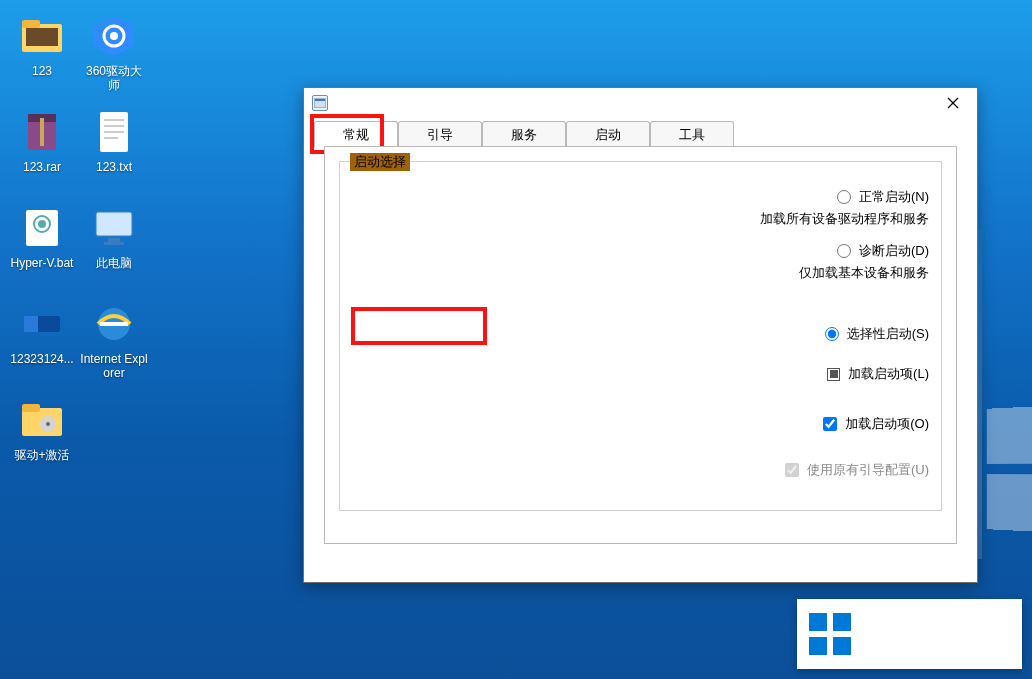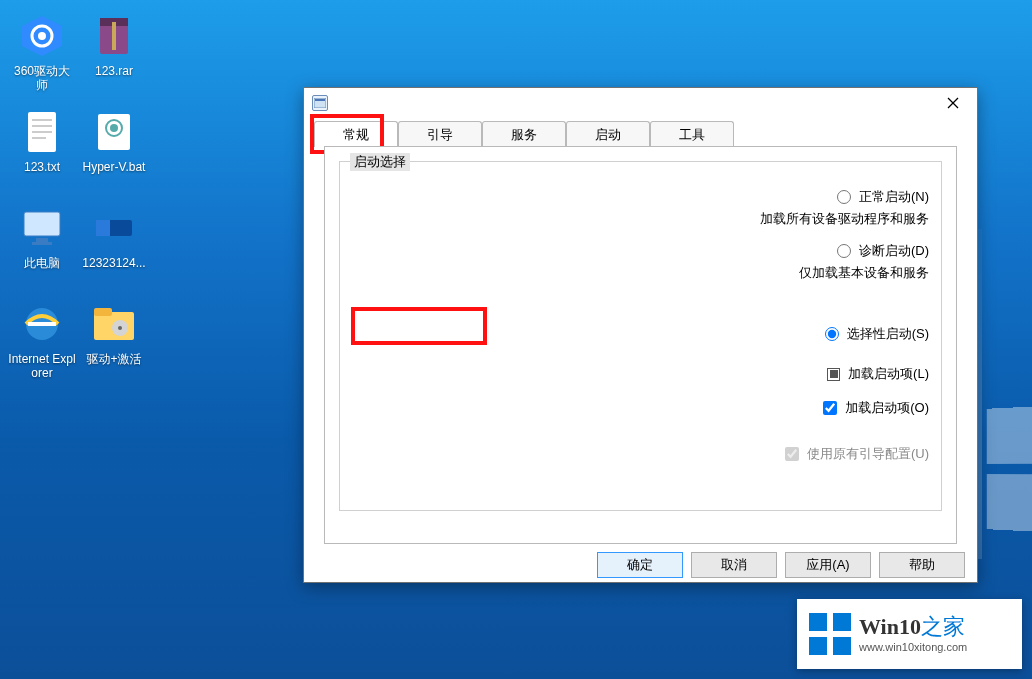--- a/index.html
+++ b/index.html
@@ -37,21 +37,21 @@
 
   .tabs { position:relative; margin:2px 10px 0 10px; }
   .tabrow { display:flex; align-items:flex-end; height:26px; }
   .tab { padding:4px 28px 3px; font-size:13px; color:#000; border:1px solid #b9b9b9; border-bottom:none; background:#fff; margin-right:0px; border-top-left-radius:3px; border-top-right-radius:3px; cursor:pointer; position:relative; top:1px;}
   .tab.inactive{ background:#f7f7f7; cursor:pointer; }
   .tab-highlight{ position:absolute; border:4px solid #f11; pointer-events:none;}
   .hl1{ left:-4px; top:-6px; width:74px; height:40px;}
   
   .panel { border:1px solid #b9b9b9; margin:0 10px 8px 10px; height:398px; position:relative; background:#fff; padding:14px 14px 0 14px;}
   .group { border:1px solid #d0d0d0; padding:10px 12px 12px 12px; position:relative; height:350px;}
-  .group-title{ position:absolute; left:10px; top:-9px; background:#e5e5e5; padding:0 4px; font-size:13px; color:#000;}
+  .group-title{ position:absolute; left:10px; top:-9px; background:#a16207; padding:0 4px; font-size:13px; color:#000;}
   .opt { display:flex; align-items:center; gap:8px; font-size:13px; color:#000; margin-top:2px;justify-content:flex-end;}
   .opt input[type=radio],.opt input[type=checkbox]{width:14px;height:14px;margin:0;}
   .opt.sub{ margin-left:24px; margin-top:10px; }
   .opt.desc{ margin-left:24px; color:#000; font-size:13px; margin-top:4px;}
   .opt.gap{ margin-top:16px;}
   .opt.disabled{ color:#8a8a8a;}
   
   .hl2{ position:absolute; border:4px solid #f11; pointer-events:none; left:26px; top:160px; width:136px; height:38px;}
 
   .btnrow { display:flex; justify-content:flex-end; gap:8px; padding:0 12px 12px 0;}
@@ -79,20 +79,30 @@
   <div class="beam"></div>
   <div class="winlogo">
       <div class="a"></div>
       <div class="b"></div>
       <div class="c"></div>
       <div class="d"></div>
     </div>
 
   <div class="icons">
 
+    <div class="dicon">
+      <div class="img">
+          <svg viewBox="0 0 48 48">
+            <rect x="4" y="12" width="40" height="28" rx="2" fill="#ffd567"></rect>
+            <rect x="4" y="8" width="18" height="8" rx="2" fill="#f3b53b"></rect>
+            <rect x="8" y="16" width="32" height="18" fill="#6b4a2a"></rect>
+          </svg>
+        </div>
+      <div class="lbl">123</div>
+    </div>
     <div class="dicon">
       <div class="img">
           <svg viewBox="0 0 48 48">
             <polygon points="24,4 44,14 44,34 24,44 4,34 4,14" fill="#2f8bff"></polygon>
             <circle cx="24" cy="24" r="10" fill="none" stroke="#fff" stroke-width="3"></circle>
             <circle cx="24" cy="24" r="4" fill="#fff"></circle>
           </svg>
         </div>
       <div class="lbl">360驱动大师</div>
     </div>
@@ -222,47 +232,37 @@
           <label class="opt" style="margin-top:43px">
             <input type="radio" name="startmode" checked="" style="">
             <span>选择性启动(S)</span>
           </label>
 
           <label class="opt sub" style="margin-left:48px;margin-top:22px">
             <span class="mixed"></span>
             <span>加载启动项(L)</span>
           </label>
 
-          <label class="opt sub" style="margin-left:48px;margin-top:16px">
+          <label class="opt sub" style="margin-left:48px;margin-top:32px">
             <input type="checkbox" checked="" style="">
             <span>加载启动项(O)</span>
           </label>
 
           <label class="opt sub disabled" style="margin-left:48px;margin-top:28px">
             <input type="checkbox" checked="" disabled="" style="">
             <span>使用原有引导配置(U)</span>
           </label>
         </div>
         <div class="hl2"></div>
       </div>
     </div>
 
-    <div class="btnrow">
-      <button class="btn primary">确定</button>
-      <button class="btn">取消</button>
-      <button class="btn">应用(A)</button>
-      <button class="btn">帮助</button>
-    </div>
   </div>
 
   <div class="wm">
     <div class="wm-logo">
         <div class="a"></div>
         <div class="b"></div>
         <div class="c"></div>
         <div class="d"></div>
       </div>
-    <div class="wm-text">
-      <div class="t"><span style="color:#333;font-weight:bold">Win10</span><span>之家</span></div>
-      <div class="s">www.win10xitong.com</div>
-    </div>
   </div>
 </div>
 
 </body></html>

